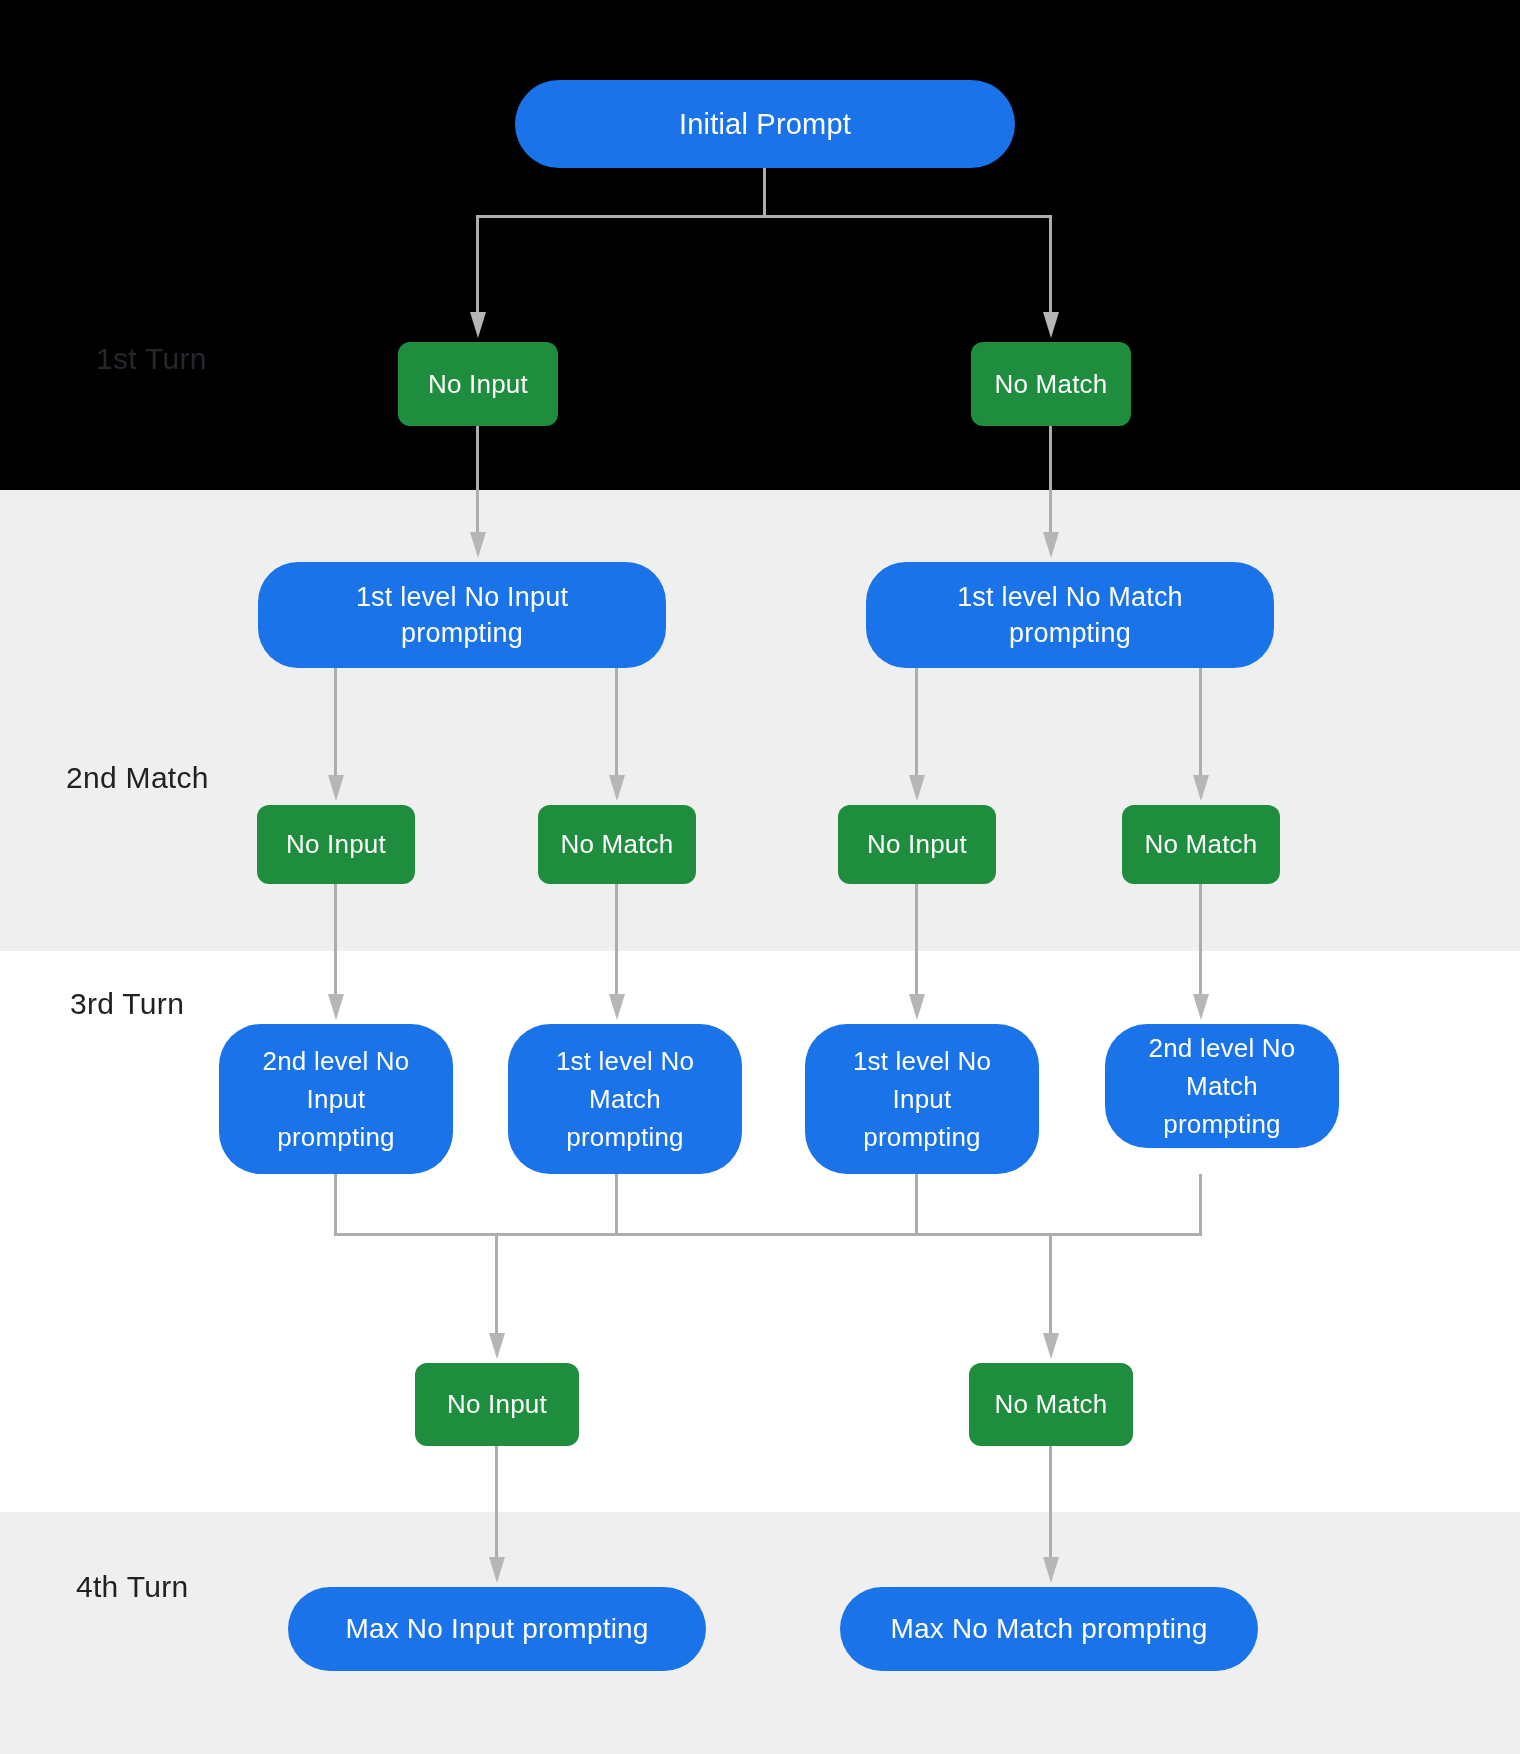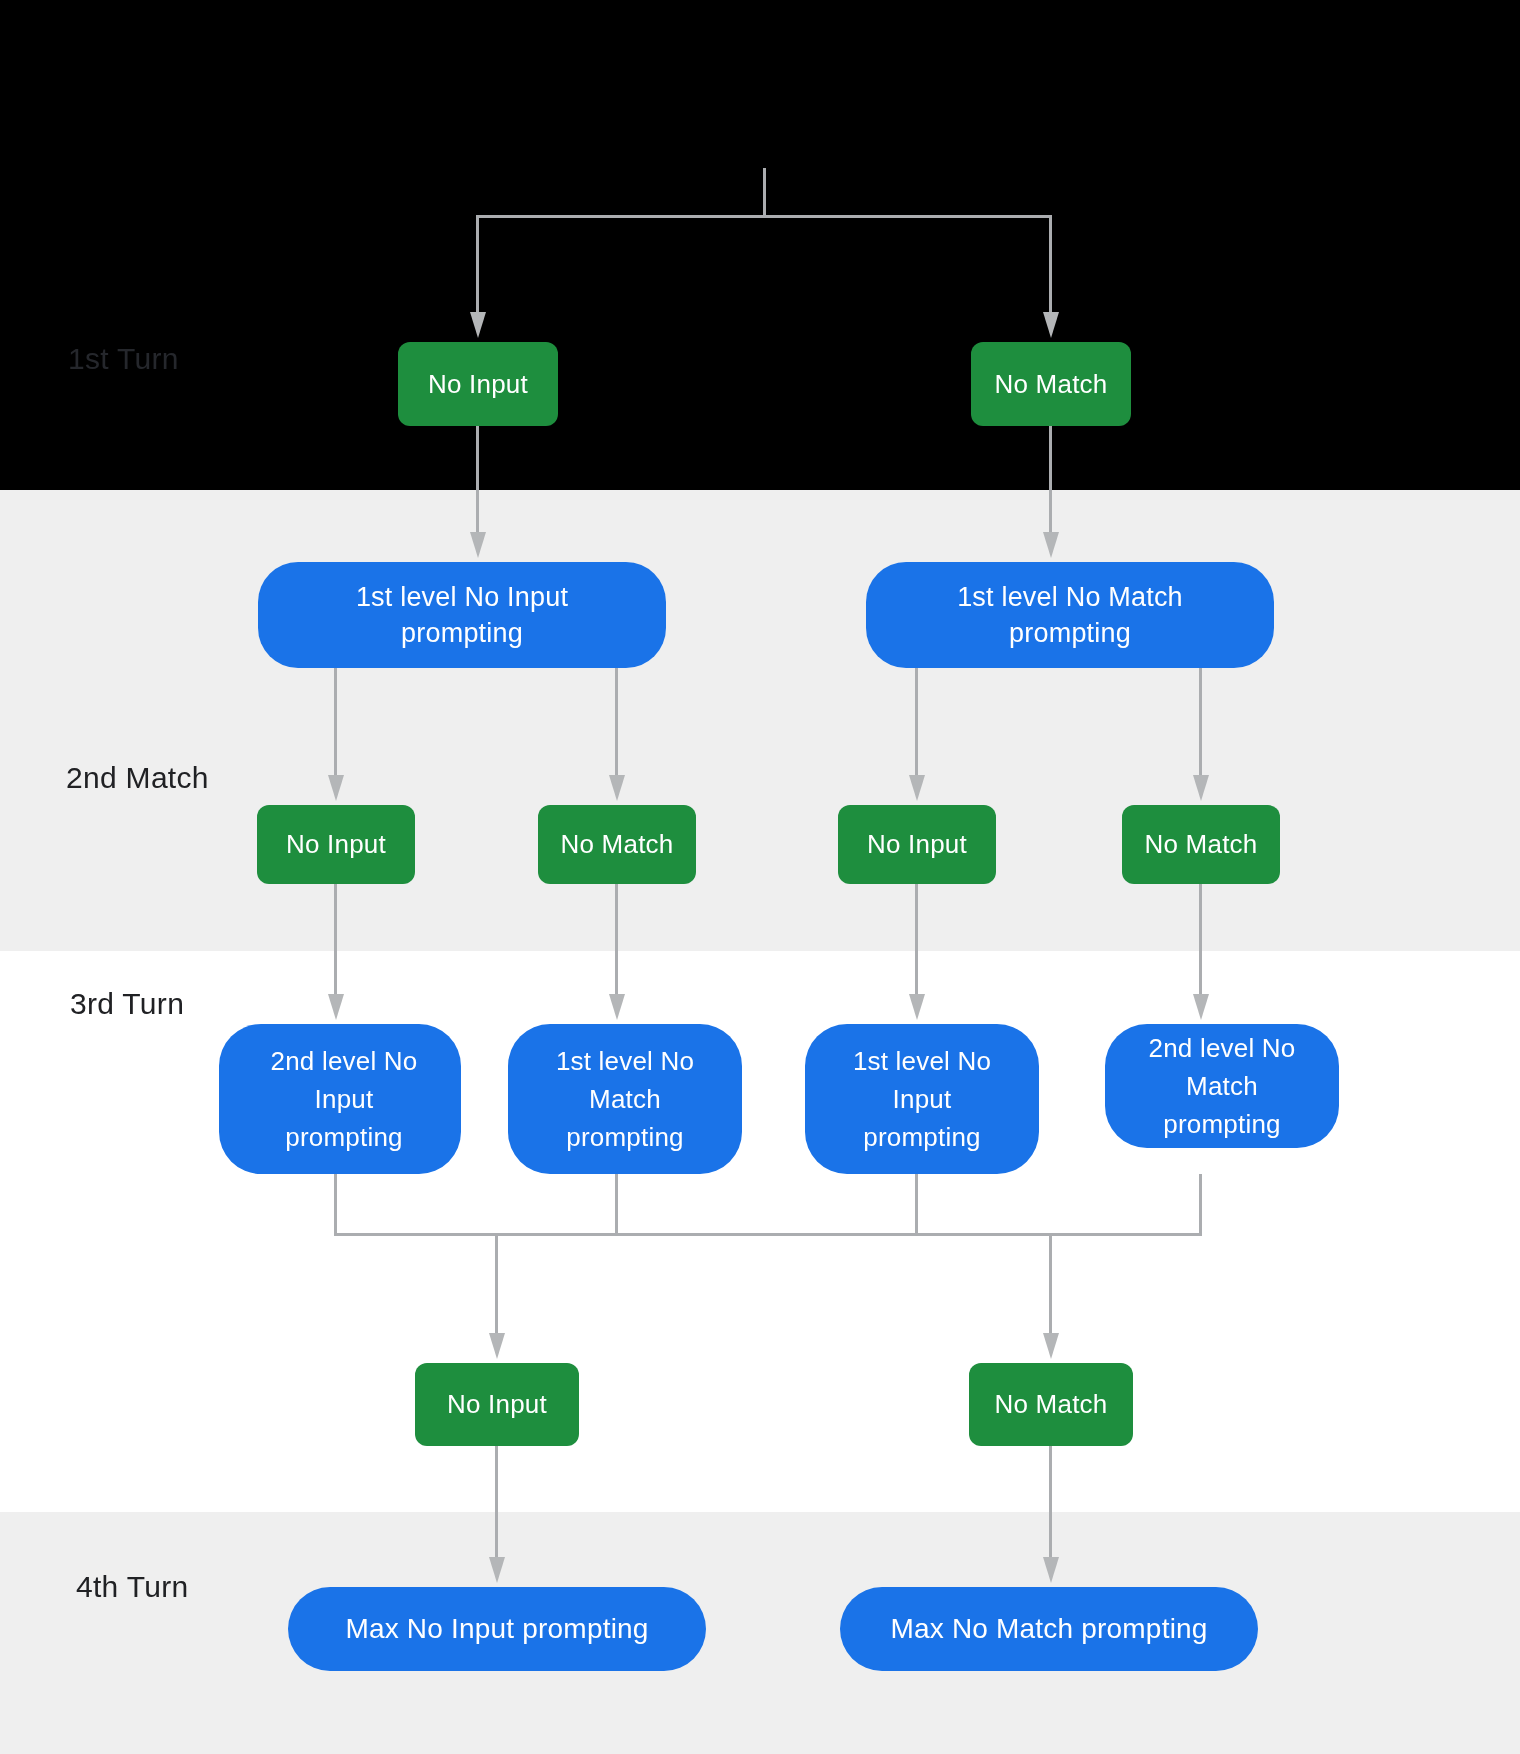--- a/index.html
+++ b/index.html
@@ -32,21 +32,21 @@
   .sec-white{background:var(--section-white);}
 
   .turn-label{
     position:absolute;
     font-size:30px;
     line-height:32px;
     color:var(--label-dark);
     letter-spacing:.3px;
     white-space:nowrap;
   }
-  .turn-label.on-black{color:var(--label-on-black);}
+  .turn-label.on-black{color:var(--label-on-black);margin-left:28px;}
 
   .node{
     position:absolute;
     display:flex;
     align-items:center;
     justify-content:center;
     text-align:center;
     color:var(--node-text);
     font-weight:500;
     letter-spacing:.2px;
@@ -130,37 +130,38 @@
   <div class="vline" style="left:495px;top:1234px;height:99px;"></div>
   <div class="vline" style="left:1049px;top:1234px;height:99px;"></div>
   <div class="arrow" style="left:489px;top:1333px;"></div>
   <div class="arrow" style="left:1043px;top:1333px;"></div>
 
   <div class="vline" style="left:495px;top:1446px;height:111px;"></div>
   <div class="vline" style="left:1049px;top:1446px;height:111px;"></div>
   <div class="arrow" style="left:489px;top:1557px;"></div>
   <div class="arrow" style="left:1043px;top:1557px;"></div>
 
+  <div class="node blue pill pill-top" style="left:515px;top:80px;width:500px;height:88px;">Initial Prompt</div>
 
   <div class="node green" style="left:398px;top:342px;width:160px;height:84px;">No Input</div>
   <div class="node green" style="left:971px;top:342px;width:160px;height:84px;">No Match</div>
 
   <div class="node blue blue-wide" style="left:258px;top:562px;width:408px;height:106px;">
     <span class="node-inner">1st level No Input prompting</span>
   </div>
   <div class="node blue blue-wide" style="left:866px;top:562px;width:408px;height:106px;">
     <span class="node-inner">1st level No Match prompting</span>
   </div>
 
   <div class="node green" style="left:257px;top:805px;width:158px;height:79px;">No Input</div>
   <div class="node green" style="left:538px;top:805px;width:158px;height:79px;">No Match</div>
   <div class="node green" style="left:838px;top:805px;width:158px;height:79px;">No Input</div>
   <div class="node green" style="left:1122px;top:805px;width:158px;height:79px;">No Match</div>
 
-  <div class="node blue blue-tall" style="left:219px;top:1024px;width:234px;height:150px;padding-left:8px;">
+  <div class="node blue blue-tall" style="left:219px;top:1024px;width:234px;height:150px;">
     <span class="node-inner">2nd level No Input prompting</span>
   </div>
   <div class="node blue blue-tall" style="left:508px;top:1024px;width:234px;height:150px;">
     <span class="node-inner">1st level No Match prompting</span>
   </div>
   <div class="node blue blue-tall" style="left:805px;top:1024px;width:234px;height:150px;">
     <span class="node-inner">1st level No Input prompting</span>
   </div>
   <div class="node blue blue-tall" style="left:1105px;top:1024px;width:234px;height:124px;">
     <span class="node-inner">2nd level No Match prompting</span>

